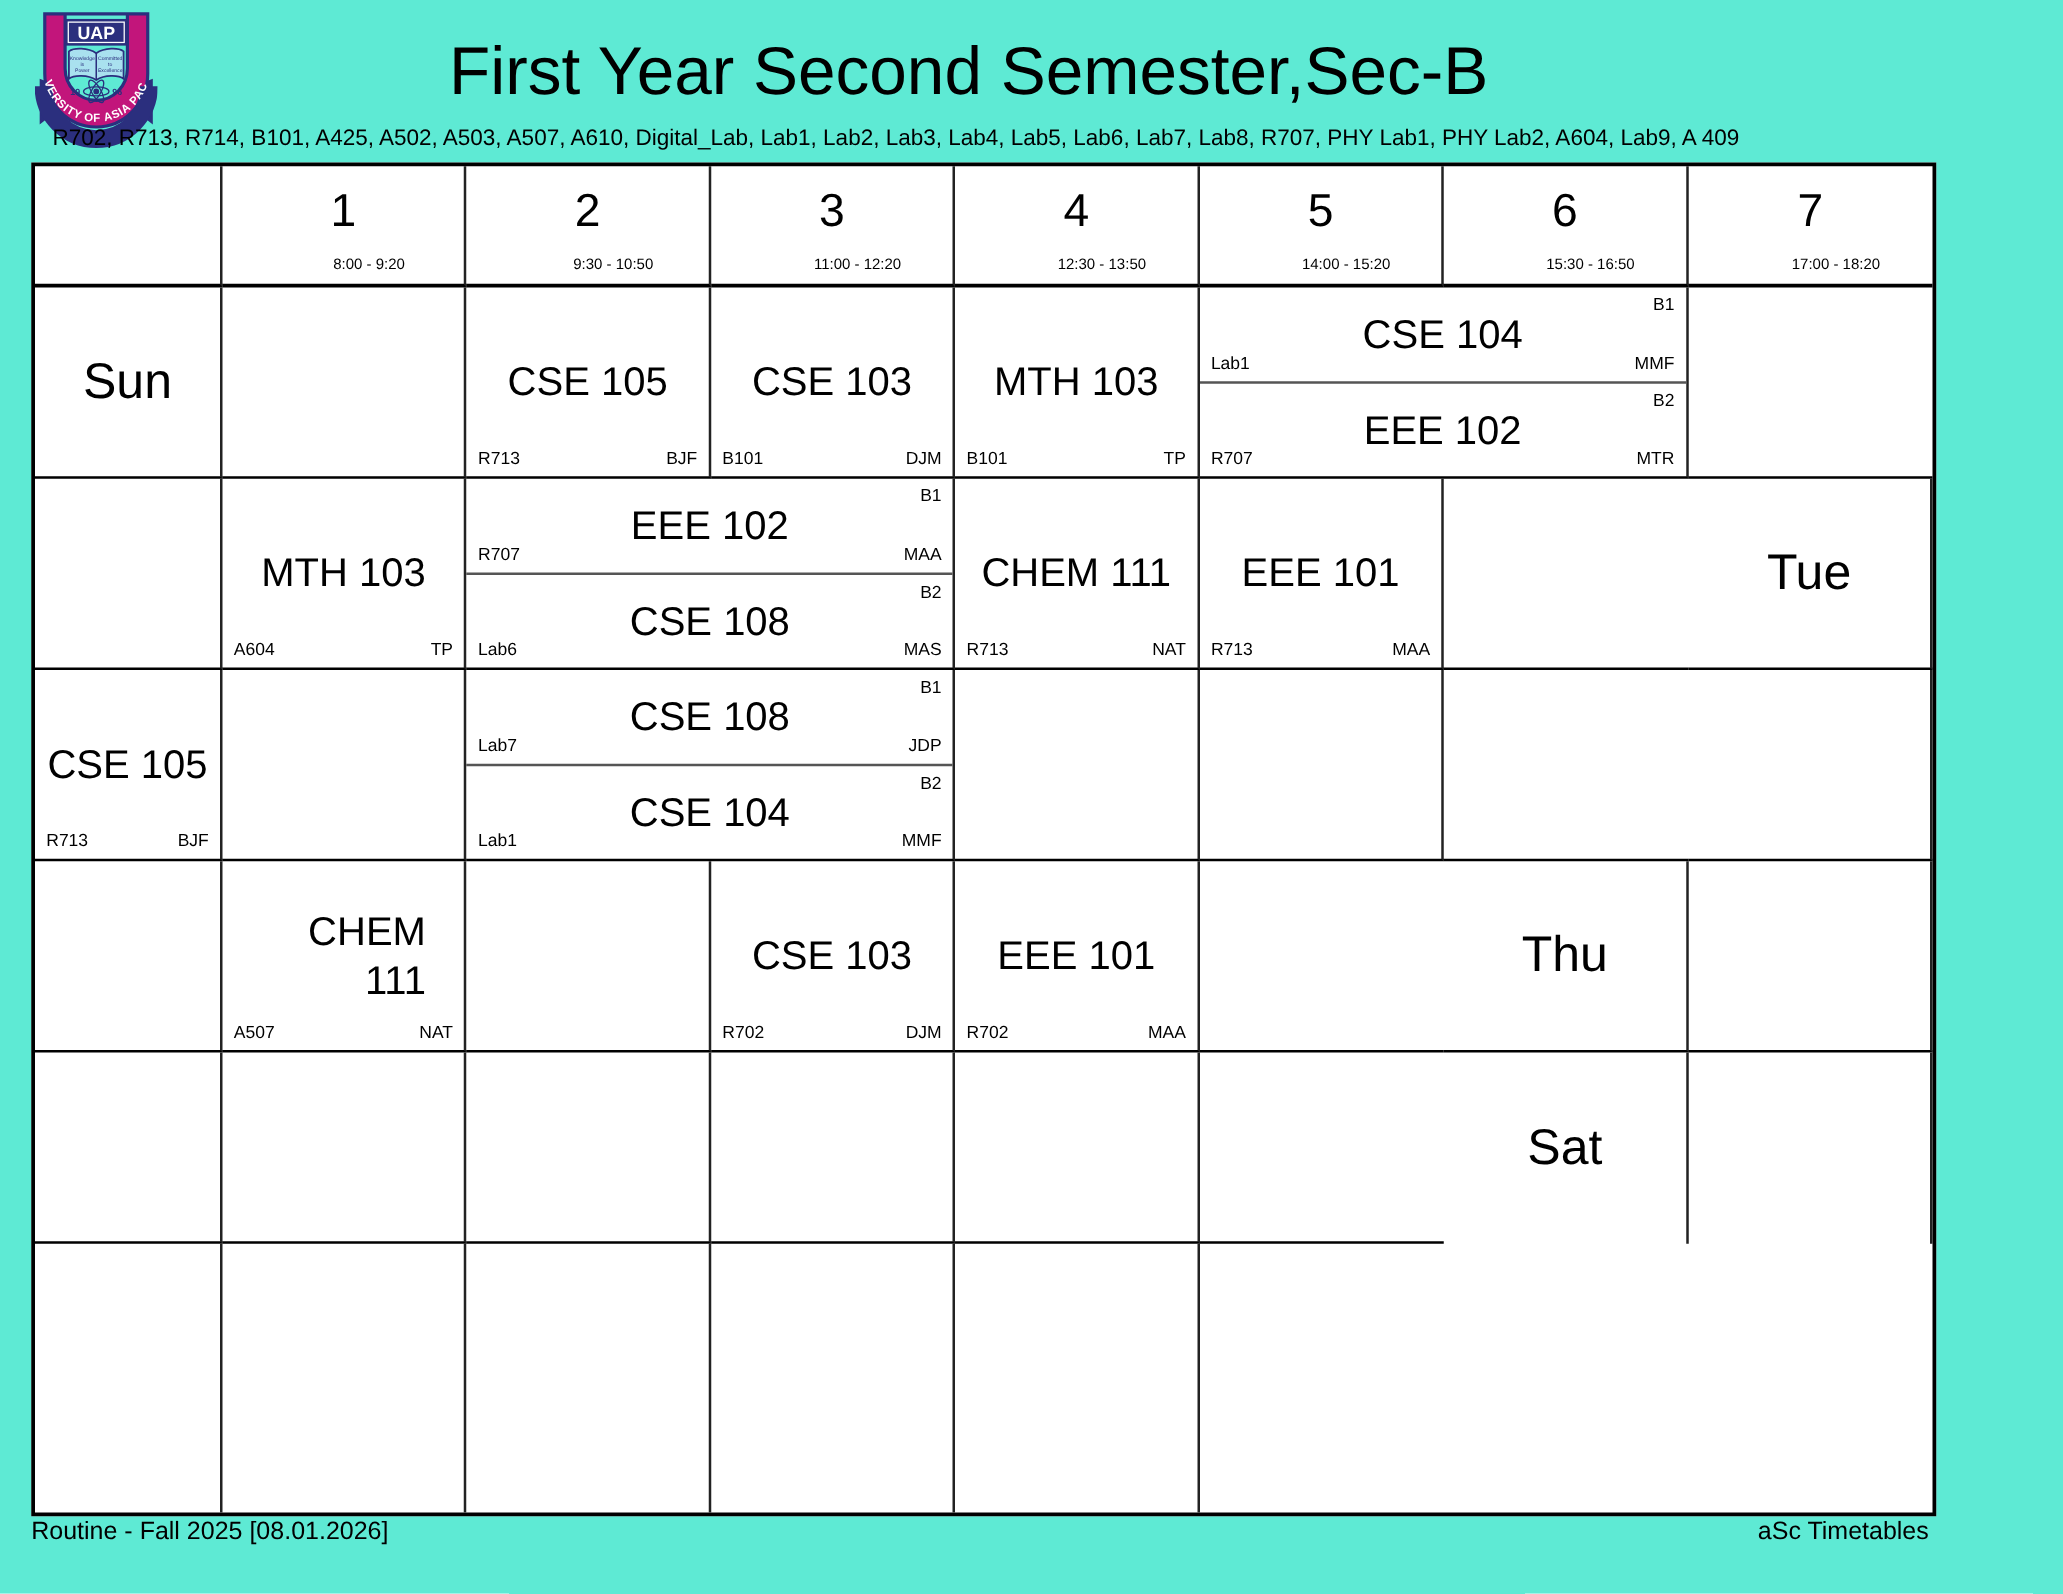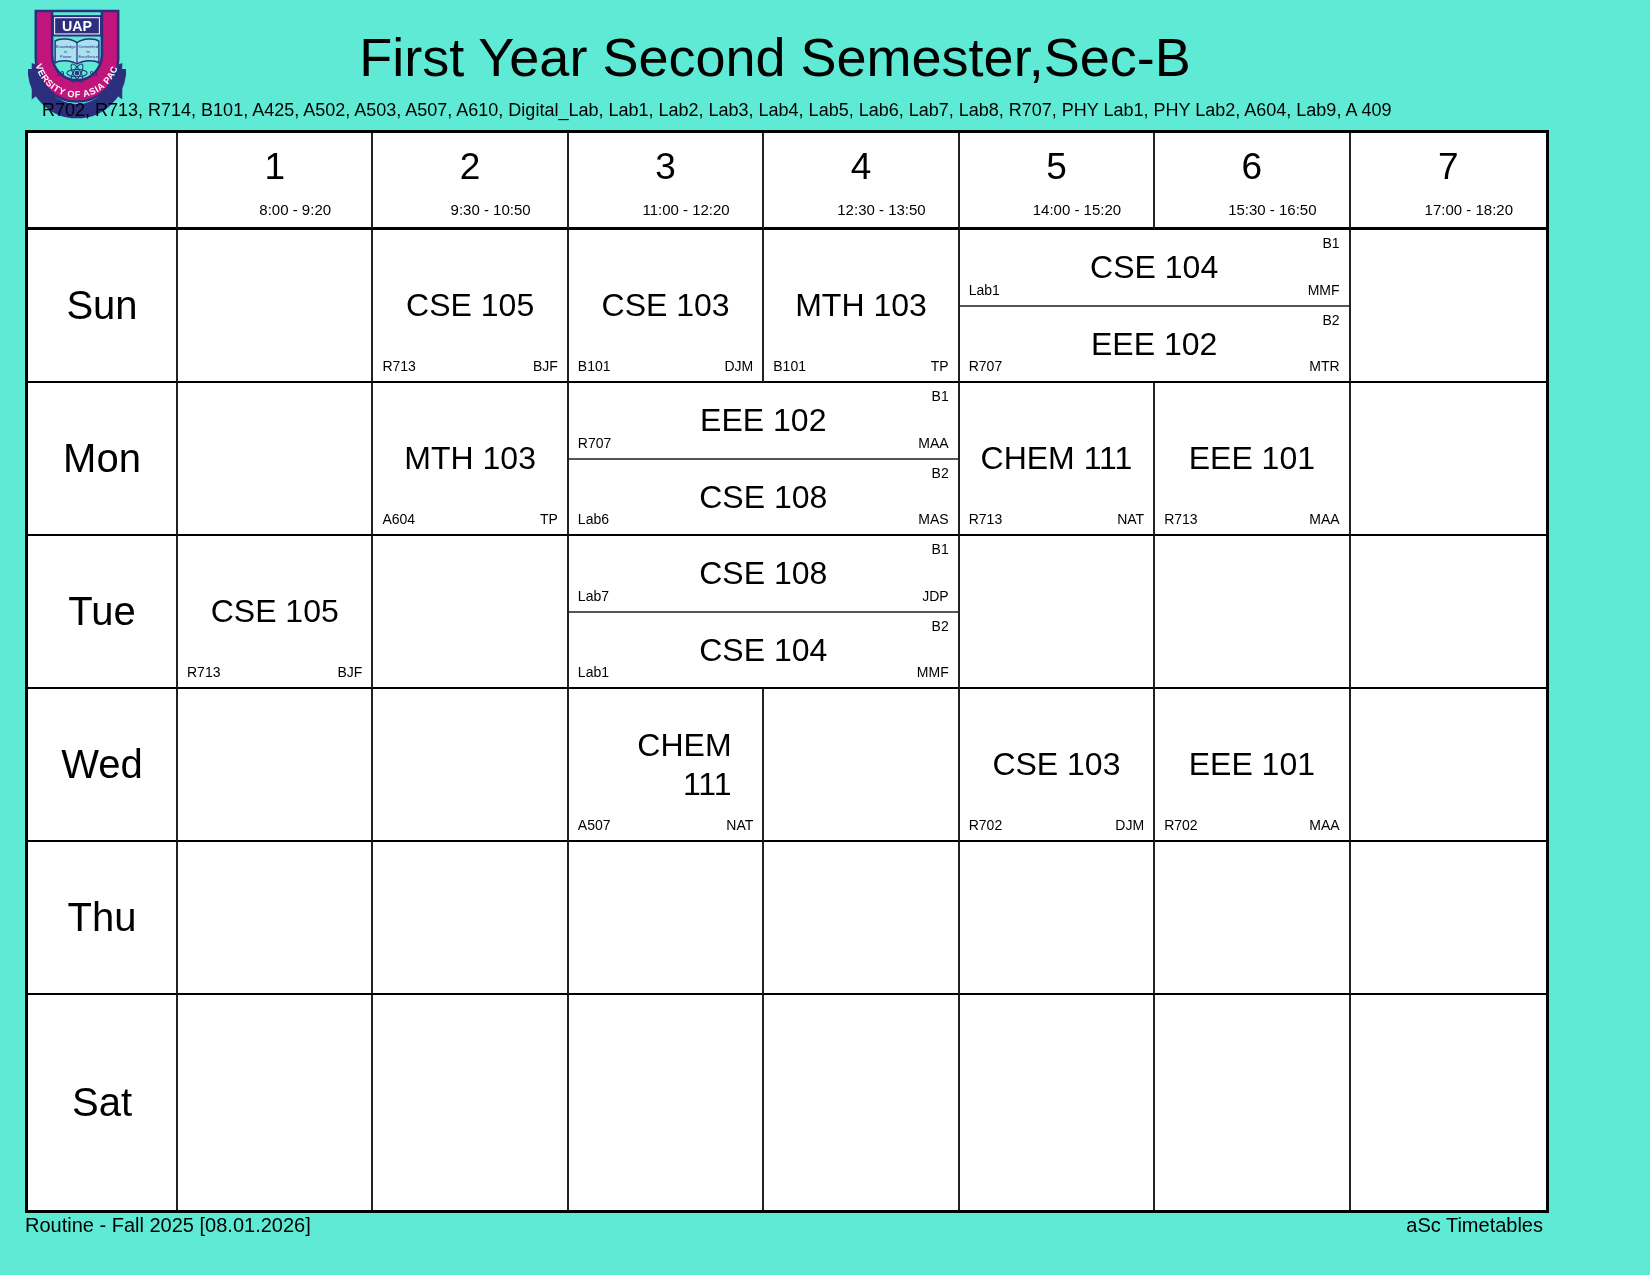--- a/index.html
+++ b/index.html
@@ -17,21 +17,21 @@
 
   
   .tt{position:absolute;top:130px;left:25px;width:1518px;border:3px solid #000;background:#fff;
       display:grid;grid-template-columns:150px repeat(7,1fr);
       grid-template-rows:97px 153px 153px 153px 153px 153px 215px;}
   .c{position:relative;box-sizing:border-box;border-right:2px solid #222;border-bottom:2px solid #000;}
   .lastcol{border-right:none !important;}
   .lastrow{border-bottom:none !important;}
   .hd{border-bottom:3px solid #000;display:flex;flex-direction:column;}
   .hnum{flex:1;display:flex;align-items:center;justify-content:center;font-size:37px;}
-  .htime{text-align:center;font-size:15px;padding-bottom:9px;padding-left:41px;}
+  .htime{text-align:center;font-size:12px;padding-bottom:9px;padding-left:41px;}
   .day{display:flex;align-items:center;justify-content:center;font-size:40px;}
   .center{display:flex;align-items:center;justify-content:center;}
   .cname{font-size:32px;text-align:right;line-height:1.2;}
   .wrap .cname{max-width:132px;}
   .room{position:absolute;left:9px;bottom:7px;font-size:14px;}
   .tchr{position:absolute;right:9px;bottom:7px;font-size:14px;}
   .grp{position:absolute;right:9px;top:5px;font-size:14px;}
   .span2{grid-column:span 2;}
   .split{display:flex;flex-direction:column;}
   .sub{flex:1;position:relative;display:flex;align-items:center;justify-content:center;}
@@ -147,21 +147,20 @@
       </div>
       <div class="sub sub2">
         <div class="cname">EEE 102</div>
         <span class="grp">B2</span>
         <span class="room">R707</span>
         <span class="tchr">MTR</span>
       </div>
     </div>
     <div class="c lastcol"></div>
 
-    <div class="c day">Mon</div>
     <div class="c"></div>
     <div class="c center">
       <div class="cname">MTH 103</div>
       <span class="room">A604</span>
       <span class="tchr">TP</span>
     </div>
     <div class="c span2 split">
       <div class="sub">
         <div class="cname">EEE 102</div>
         <span class="grp">B1</span>
@@ -205,21 +204,20 @@
         <div class="cname">CSE 104</div>
         <span class="grp">B2</span>
         <span class="room">Lab1</span>
         <span class="tchr">MMF</span>
       </div>
     </div>
     <div class="c"></div>
     <div class="c"></div>
     <div class="c lastcol"></div>
 
-    <div class="c day">Wed</div>
     <div class="c"></div>
     <div class="c"></div>
     <div class="c center wrap">
       <div class="cname">CHEM 111</div>
       <span class="room">A507</span>
       <span class="tchr">NAT</span>
     </div>
     <div class="c"></div>
     <div class="c center">
       <div class="cname">CSE 103</div>

